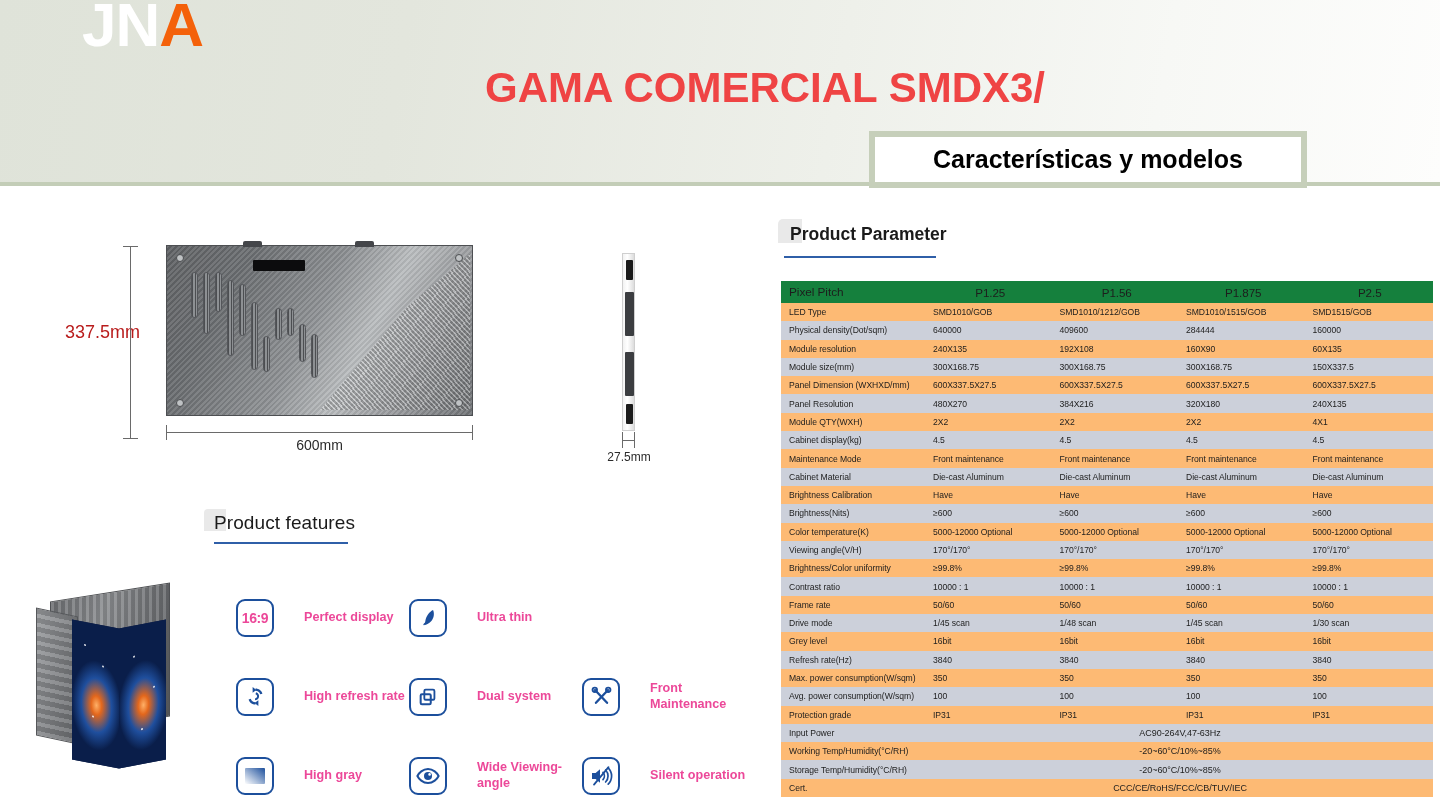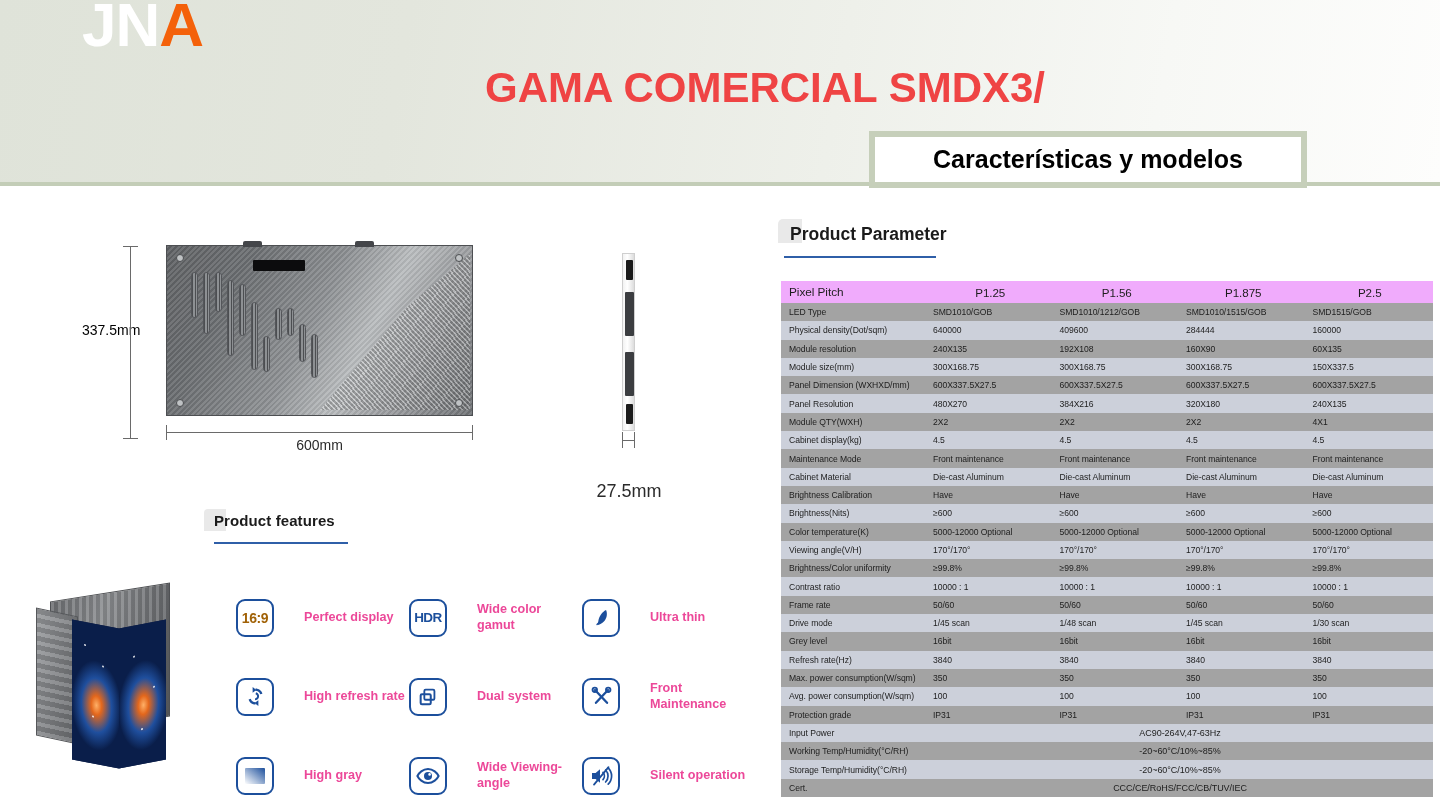--- a/index.html
+++ b/index.html
@@ -36,22 +36,22 @@
     width: 438px; height: 57px;
     background: #ffffff;
     border: 6px solid #c6cfba;
     display: flex; align-items: center; justify-content: center;
   }
   .subtitle-box .txt {
     font-size: 25px; font-weight: 700; color: #000;
     white-space: nowrap;
   }
   .dim-v-label {
-    position: absolute; left: 82px; top: 322px;
-    font-size: 14px; color: #000000; white-space: nowrap;
+    position: absolute; left: 65px; top: 322px;
+    font-size: 18px; color: #b91c1c; white-space: nowrap;
   }
   .dim-v-line {
     position: absolute; left: 130px; top: 246px; width: 1px; height: 193px;
     background: #6a6a6a;
   }
   .dim-v-line::before, .dim-v-line::after {
     content:""; position:absolute; left:-7px; width:15px; height:1px; background:#6a6a6a;
   }
   .dim-v-line::before { top: 0; }
   .dim-v-line::after { bottom: 0; }
@@ -110,48 +110,48 @@
   .dim-s-line {
     position:absolute; left: 622px; top: 440px; width: 13px; height: 1px; background:#6a6a6a;
   }
   .dim-s-line::before, .dim-s-line::after {
     content:""; position:absolute; top:-8px; width:1px; height:16px; background:#6a6a6a;
   }
   .dim-s-line::before { left:0; }
   .dim-s-line::after { right:0; }
   .dim-s-label {
     position:absolute; left: 592px; top: 450px; width: 74px; text-align:center;
-    font-size: 18px; color:#2b2b2b;margin-top:31px;
+    font-size: 12px; color:#2b2b2b;
   }
 
   
   .pf-heading-wrap { position: absolute; left: 214px; top: 512px; }
   .pf-sq {
     position:absolute; left: -10px; top: -3px; width: 22px; height: 22px;
     background:#e9e9e9; border-radius: 4px 0 0 0;
   }
   .pf-heading {
-    position: relative; font-size: 15px; font-weight: 700; color:#1b1b1b;
+    position: relative; font-size: 19px; font-weight: 400; color:#1b1b1b;
     letter-spacing:.1px;
   }
   .pf-rule {
     position:absolute; left: 214px; top: 542px; width: 134px; height: 2.2px; background:#2f5fa8;
   }
 
   .feat-grid { position: absolute; left: 236px; top: 578px; width: 520px; }
   .feat-row { display: flex; height: 79px; }
   .feat-cell { display: flex; align-items: center; width: 173px; }
   .feat-ico {
     width: 38px; height: 38px; flex: 0 0 38px;
     border: 2.4px solid #1c4f9c; border-radius: 9px;
     display:flex; align-items:center; justify-content:center;
     background:#fff;
   }
   .feat-ico .ratio {
-    font-size: 14px; font-weight: 700; color:#a16207; letter-spacing:-.4px;
+    font-size: 14px; font-weight: 700; color:#ec4899; letter-spacing:-.4px;
   }
   .feat-ico .hdr {
     font-size: 13.5px; font-weight: 700; color:#1c4f9c; letter-spacing:-.5px;
   }
   .feat-lbl {
     margin-left: 30px; font-size: 12.6px; font-weight: 700; color: #ec4899;
     line-height: 1.22; max-width: 112px;
   }
 
   
@@ -205,23 +205,23 @@
     position: absolute; left: 781px; top: 281px; width: 652px;
     border-collapse: collapse; table-layout: fixed;
   }
   .ptable col.c0 { width: 146px; }
   .ptable col.cx { width: 126.5px; }
   .ptable th, .ptable td {
     font-size: 8.6px; color: #1d1d1d; font-weight: 400;
     padding: 0 0 0 6px; height: 18.3px; vertical-align: middle;
     white-space: nowrap; overflow: hidden; letter-spacing: -.05px;
   }
-  .ptable tr.odd  { background: #a3a3a3; }
+  .ptable tr.odd  { background: #fdba74; }
   .ptable tr.even { background: #ccd0da; }
-  .ptable thead tr { background: #f0abfc; }
+  .ptable thead tr { background: #15803d; }
   .ptable thead th { font-size: 11.6px; height: 22px; }
   .ptable thead th.h0 { text-align: left; padding-left: 8px; font-size: 11.8px; }
   .ptable thead th.hx { text-align: center; padding-left: 0; }
   .ptable td.label { padding-left: 8px; }
   .ptable td.span { text-align: center; padding-left: 0; font-size: 9px; }
 </style>
 </head>
 <body>
 
 <div class="page">
@@ -302,26 +302,20 @@
 
     <div class="feat-row">
       <div class="feat-cell">
         <span class="feat-ico">
           <span class="ratio">16:9</span>
         </span>
         <span class="feat-lbl">Perfect display</span>
       </div>
       <div class="feat-cell">
         <span class="feat-ico">
-          <span class="hdr">HDR</span>
-        </span>
-        <span class="feat-lbl">Wide color gamut</span>
-      </div>
-      <div class="feat-cell">
-        <span class="feat-ico">
           <svg width="22" height="22" viewBox="0 0 24 24">
               <path d="M17.5 3.2c1.6 3.4 1.2 8.4-1.8 12.1-2.1 2.6-5 4-8.3 4.6 1.1-2 1.5-3.2 1.7-4.6.9-5.2 4-10 8.4-12.1z" fill="#1c4f9c"></path>
               <path d="M7.4 19.9c1.9-2.1 4.3-3.9 7-5.1-2.6.5-5.4 1.9-7.6 3.9z" fill="#1c4f9c"></path>
             </svg>
         </span>
         <span class="feat-lbl">Ultra thin</span>
       </div>
     </div>
 
     <div class="feat-row">

